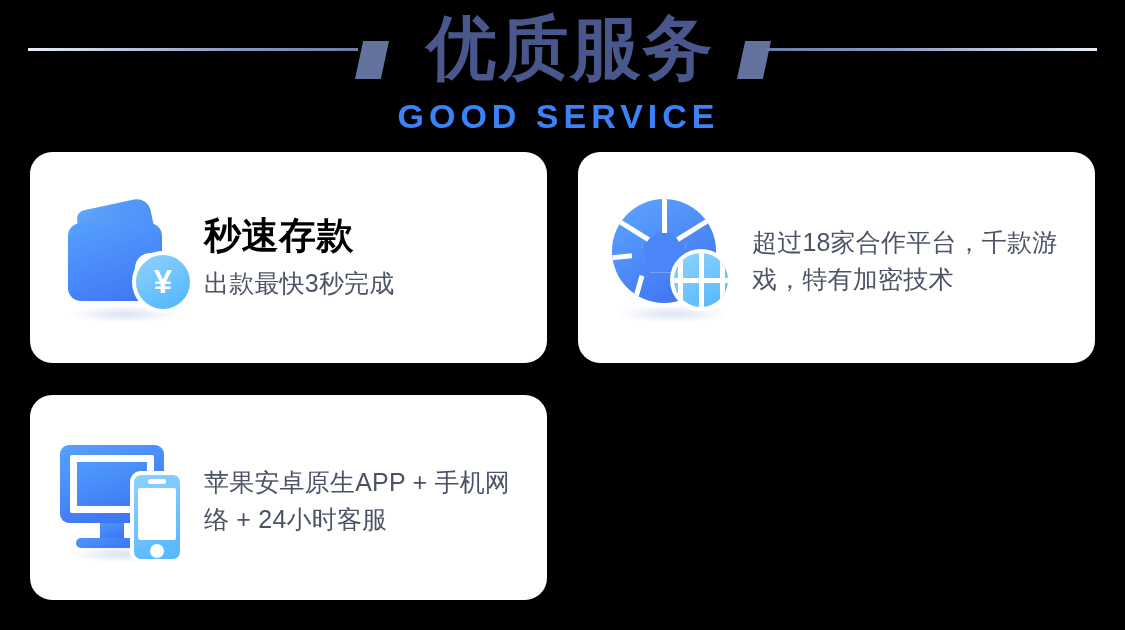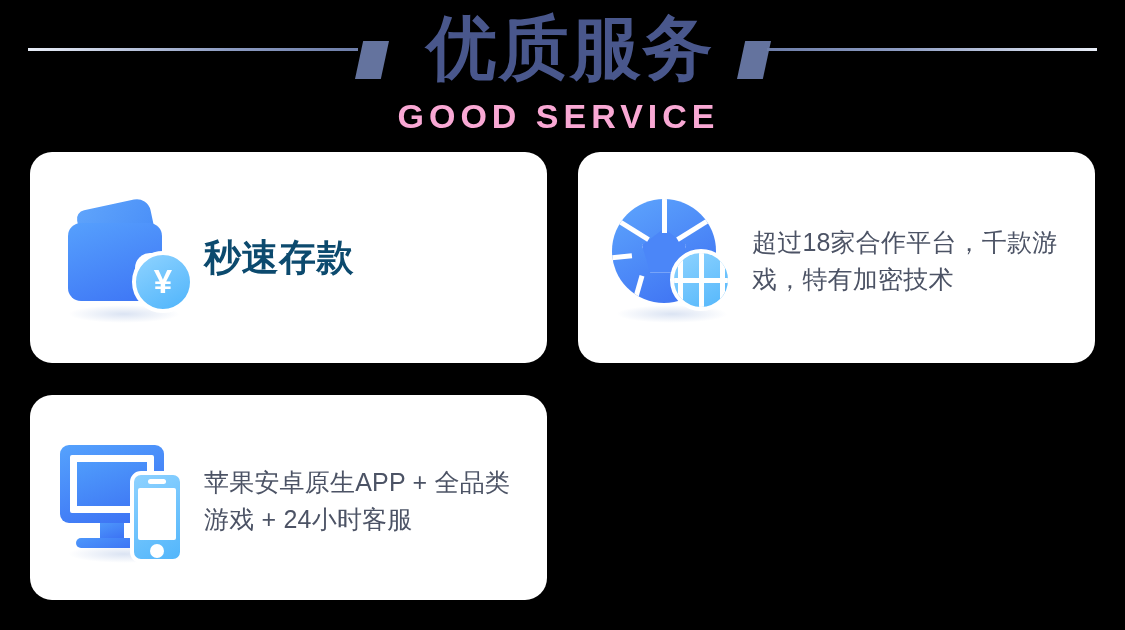--- a/index.html
+++ b/index.html
@@ -75,21 +75,21 @@
 
   .header-sub {
     position: absolute;
     left: 0;
     top: 96px;
     width: 1117px;
     text-align: center;
     font-size: 34px;
     line-height: 40px;
     font-weight: bold;
-    color: #f9a8d4;
+    color: #3b82f6;
     letter-spacing: 5px;
     white-space: nowrap;
   }
 
   
   .grid {
     position: absolute;
     left: 30px;
     top: 152px;
     width: 1065px;
@@ -121,21 +121,21 @@
   .card-text {
     flex: 1 1 auto;
     min-width: 0;
     padding-left: 6px;
   }
 
   .card-title {
     font-size: 37px;
     line-height: 44px;
     font-weight: bold;
-    color: #0c4a6e;
+    color: #000000;
     letter-spacing: 0.5px;
     white-space: nowrap;
   }
 
   .card-desc {
     margin-top: 7px;
     font-size: 25px;
     line-height: 37px;
     color: #4c5365;
     letter-spacing: 0.2px;
@@ -321,20 +321,21 @@
       <div class="card-icon">
         <div class="ic icon-shadow"></div>
         <div class="ic wallet-flap"></div>
         <div class="ic wallet-body"></div>
         <div class="ic wallet-notch"></div>
         <div class="ic wallet-dot"></div>
         <div class="ic coin">¥</div>
       </div>
       <div class="card-text">
         <div class="card-title">秒速存款</div>
+        <div class="card-desc">出款最快3秒完成</div>
       </div>
     </div>
 
     <div class="card">
       <div class="card-icon">
         <div class="ic icon-shadow"></div>
         <div class="ic ball">
           <div class="ball-pent"></div>
           <div class="ball-seam" style="left:-6px; top:26px; width:46px; height:5px; transform:rotate(32deg);"></div>
           <div class="ball-seam" style="left:62px; top:26px; width:46px; height:5px; transform:rotate(-32deg);"></div>
@@ -364,18 +365,18 @@
         <div class="ic monitor"></div>
         <div class="ic monitor-screen"></div>
         <div class="ic monitor-neck"></div>
         <div class="ic monitor-base"></div>
         <div class="ic phone"></div>
         <div class="ic phone-speaker"></div>
         <div class="ic phone-screen"></div>
         <div class="ic phone-home"></div>
       </div>
       <div class="card-text">
-        <div class="card-desc">苹果安卓原生APP + 全品类游戏 + 24小时客服</div>
+        <div class="card-desc">苹果安卓原生APP + 手机网络 + 24小时客服</div>
       </div>
     </div>
 
   </div>
 </div>
 
 </body></html>

